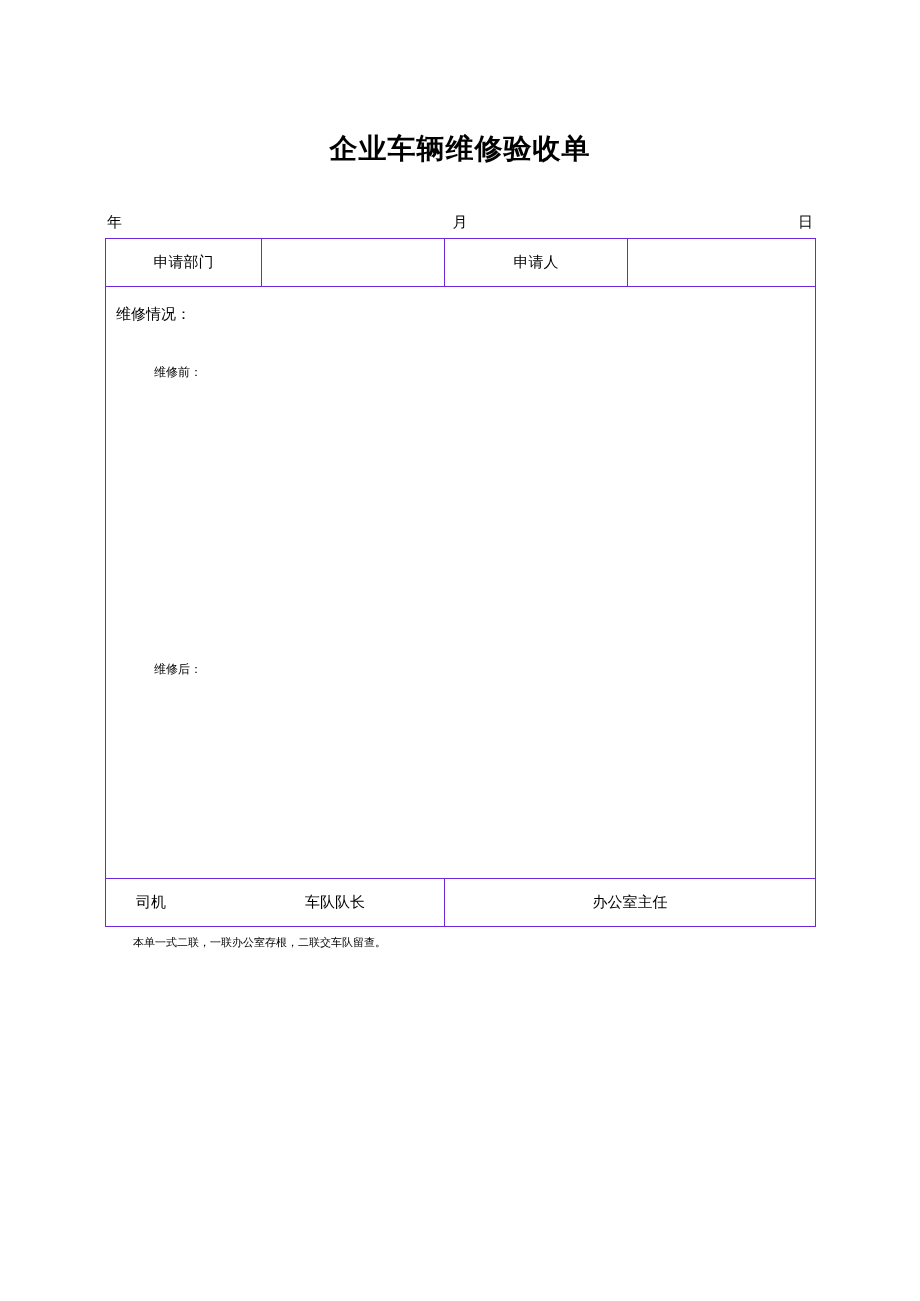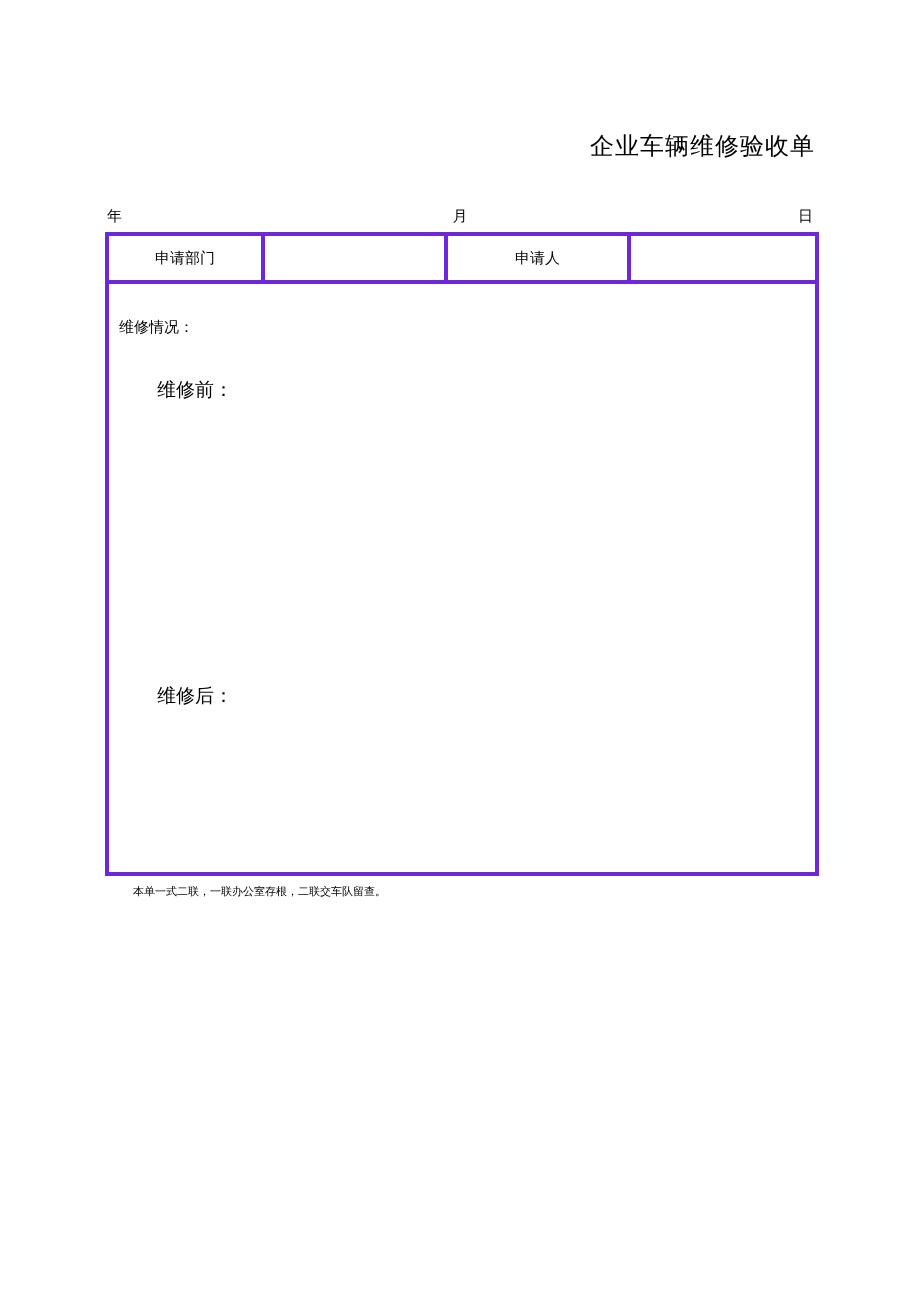--- a/index.html
+++ b/index.html
@@ -11,64 +11,64 @@
       background: #ffffff;
       font-family: "SimSun", "宋体", serif;
       width: 920px;
       height: 1301px;
       position: relative;
     }
     .page {
       padding: 130px 105px 0 105px;
     }
     .title {
-      text-align: right;
-      font-size: 24px;
-      font-weight: normal;
+      text-align: center;
+      font-size: 28px;
+      font-weight: bold;
       margin-bottom: 45px;
       letter-spacing: 1px;
     }
     .date-row {
       display: flex;
       font-size: 15px;
       margin-bottom: 0;
       padding: 0 2px 6px 2px;
       justify-content: space-between;
     }
     .date-item {
       display: inline-block;
     }
     table {
       width: 100%;
       border-collapse: collapse;
       table-layout: fixed;
     }
     td {
-      border: 4px solid #6d28d9;
+      border: 1px solid #6d28d9;
       font-size: 15px;
       vertical-align: middle;
       padding: 0;
     }
     .header-row td {
       height: 48px;
       text-align: center;
     }
     .detail-cell {
       height: 592px;
       vertical-align: top;
-      padding: 34px 10px 10px 10px;
+      padding: 18px 10px 10px 10px;
       position: relative;
       font-family: Liberation Serif, serif;
     }
     .detail-label {
       font-size: 15px;
       margin-bottom: 40px;
     }
     .sub-label {
-      font-size: 19px;
+      font-size: 12px;
       padding-left: 38px;
     }
     .sub-label-before {
       margin-bottom: 280px;
     }
     .footer-row td {
       height: 48px;
     }
     .footer-inner {
       display: flex;
@@ -117,17 +117,30 @@
       <td>申请人</td>
       <td></td>
     </tr>
     <tr>
       <td colspan="4" class="detail-cell">
         <div class="detail-label">维修情况：</div>
         <div class="sub-label sub-label-before">维修前：</div>
         <div class="sub-label">维修后：</div>
       </td>
     </tr>
+    <tr class="footer-row">
+      <td colspan="2">
+        <div class="footer-inner">
+          <span class="footer-label footer-label-left">司机</span>
+          <span class="footer-label">车队队长</span>
+        </div>
+      </td>
+      <td colspan="2">
+        <div class="footer-inner" style="justify-content:center;">
+          <span class="footer-label" style="padding-left:0;">办公室主任</span>
+        </div>
+      </td>
+    </tr>
   </tbody>
     </table>
 
   <div class="note">本单一式二联，一联办公室存根，二联交车队留查。</div>
 </div>
 
 </body></html>

